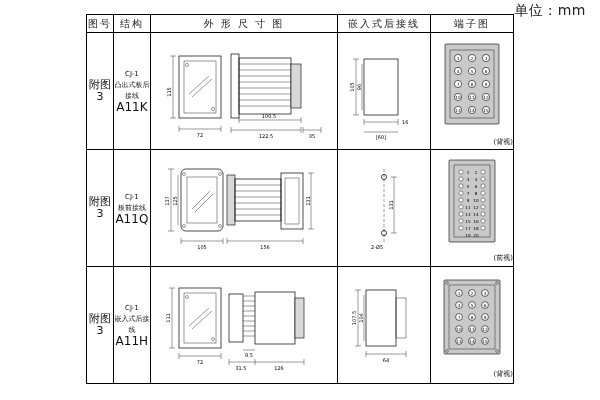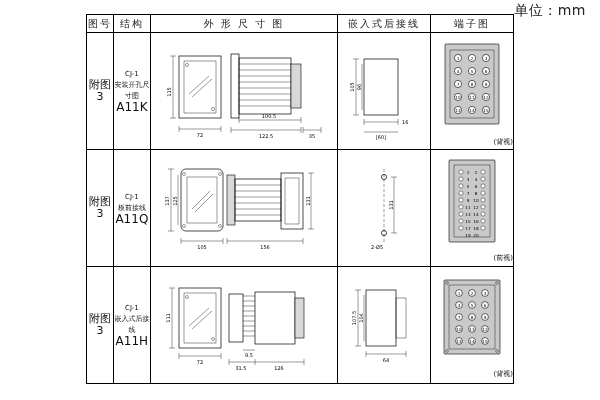--- a/index.html
+++ b/index.html
@@ -65,21 +65,21 @@
     </thead>
     <tbody>
 
       <tr class="rowh">
         <td class="cell">
           <div class="vlabel"><span>附图3</span></div>
         </td>
         <td class="cell">
           <div class="structlabel">
             <div>CJ-1</div>
-            <div style="word-break:break-all;">安装开孔尺寸图</div>
+            <div style="word-break:break-all;">凸出式板后接线</div>
             <div class="code">A11K</div>
           </div>
         </td>
         <td class="cell">
           <div class="drawbox">
             <svg width="186" height="115" viewBox="0 0 186 115">
 
               <rect class="ln" x="28" y="22" width="42" height="62"></rect>
               <rect class="thin" x="33" y="27" width="32" height="52"></rect>
               <line class="thin" x1="38" y1="60" x2="58" y2="42"></line>

